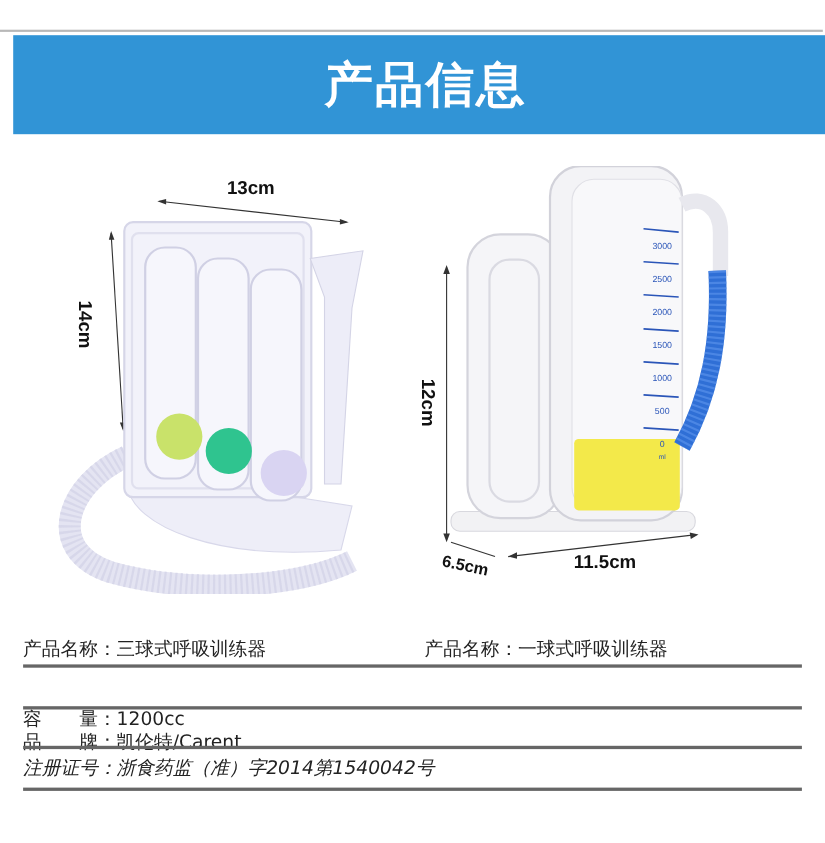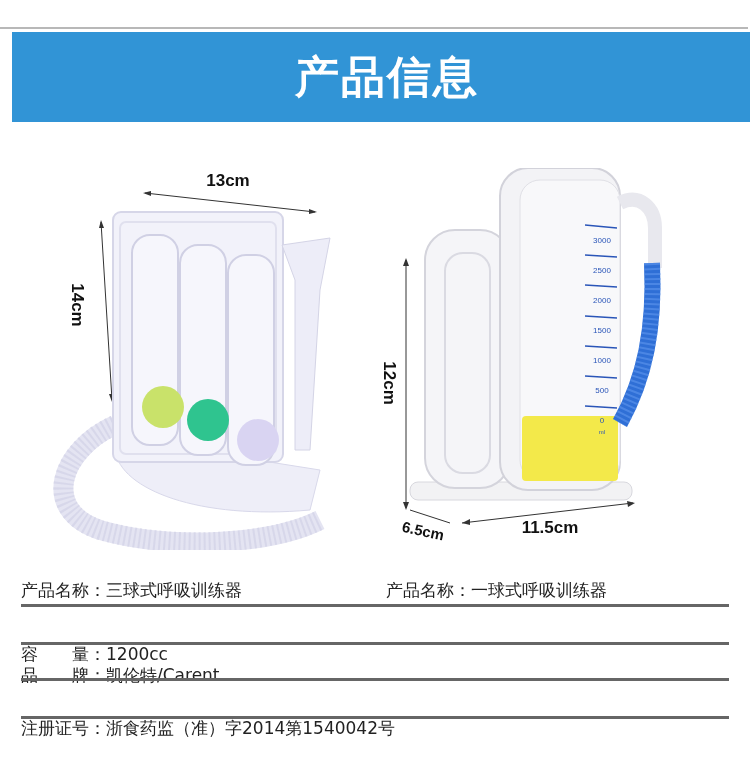--- a/index.html
+++ b/index.html
@@ -16,21 +16,21 @@
 </style>
 </head>
 <body>
 
 <div class="topline" data-name="top-divider"></div>
 
 <div class="banner" data-name="header-banner">
   <span class="banner-title" data-name="page-title">产品信息</span>
 </div>
 
-<div class="figure" data-name="product-image-three-ball" style="left:20px;top:150px;width:340px;height:400px;">
+<div class="figure" data-name="product-image-three-ball" style="left:20px;top:140px;width:340px;height:400px;">
   <svg width="340" height="400" viewBox="0 0 340 400" data-name="three-ball-trainer-illustration">
 
     <line x1="125" y1="43" x2="295" y2="62" stroke="#333" stroke-width="1"></line>
     <polygon points="123,43 131,41 131,46" fill="#333"></polygon>
     <polygon points="297,62 289,59 289,64" fill="#333"></polygon>
     <line x1="81" y1="72" x2="92" y2="250" stroke="#333" stroke-width="1"></line>
     <polygon points="81,70 79,78 84,78" fill="#333"></polygon>
     <polygon points="92,252 89,244 94,244" fill="#333"></polygon>
 
     <path d="M95,275 C40,300 20,360 80,380 C150,400 250,395 300,370" fill="none" stroke="#e4e4f2" stroke-width="20"></path>
@@ -49,21 +49,21 @@
 
     <circle cx="143" cy="257" r="21" data-name="yellow-ball" fill="#c9e26a"></circle>
     <circle cx="188" cy="270" r="21" data-name="green-ball" fill="#2fc48f"></circle>
     <circle cx="238" cy="290" r="21" data-name="purple-ball" fill="#d9d4f2"></circle>
 
     <text x="208" y="36" font-size="17" font-weight="bold" fill="#111" text-anchor="middle" data-name="dimension-width-label">13cm</text>
     <text x="52" y="155" font-size="17" font-weight="bold" fill="#111" transform="rotate(90 52 155)" text-anchor="middle" data-name="dimension-height-label">14cm</text>
   </svg>
 </div>
 
-<div class="figure" data-name="product-image-one-ball" style="left:370px;top:168px;width:300px;height:390px;">
+<div class="figure" data-name="product-image-one-ball" style="left:370px;top:151px;width:300px;height:390px;">
   <svg width="300" height="390" viewBox="0 0 300 390" data-name="one-ball-trainer-illustration">
 
     <line x1="36" y1="92" x2="36" y2="340" stroke="#333" stroke-width="1"></line>
     <polygon points="36,90 33,98 39,98" fill="#333"></polygon>
     <polygon points="36,342 33,334 39,334" fill="#333"></polygon>
     <line x1="40" y1="342" x2="80" y2="355" stroke="#333" stroke-width="1"></line>
     <line x1="92" y1="355" x2="263" y2="335" stroke="#333" stroke-width="1"></line>
     <polygon points="92,355 100,351 100,357" fill="#333"></polygon>
     <polygon points="265,335 257,333 258,339" fill="#333"></polygon>
 
@@ -125,21 +125,21 @@
   </div>
   <div class="sep" style="top:642px;width:708px;" data-name="row-divider"></div>
 
   <div class="row" data-name="spec-row-brand" style="top:645px;width:708px;">
     <div class="cell" style="left:0;margin-top:12px;" data-name="brand">
       <span class="lbl">品　　牌：</span><span>凯伦特/Carent</span>
     </div>
   </div>
   <div class="sep" style="top:678px;width:708px;" data-name="row-divider"></div>
 
-  <div class="row" data-name="spec-row-registration" style="top:710px;width:708px;">
+  <div class="row" data-name="spec-row-registration" style="top:681px;width:708px;font-style:italic;">
     <div class="cell" style="left:0;" data-name="registration-number">
       <span class="lbl">注册证号：</span><span>浙食药监（准）字2014第1540042号</span>
     </div>
   </div>
   <div class="sep" style="top:716px;width:708px;" data-name="row-divider"></div>
 </div>
 
 <style>
   
   [data-name="spec-row-product-name"]{width:708px !important;}

